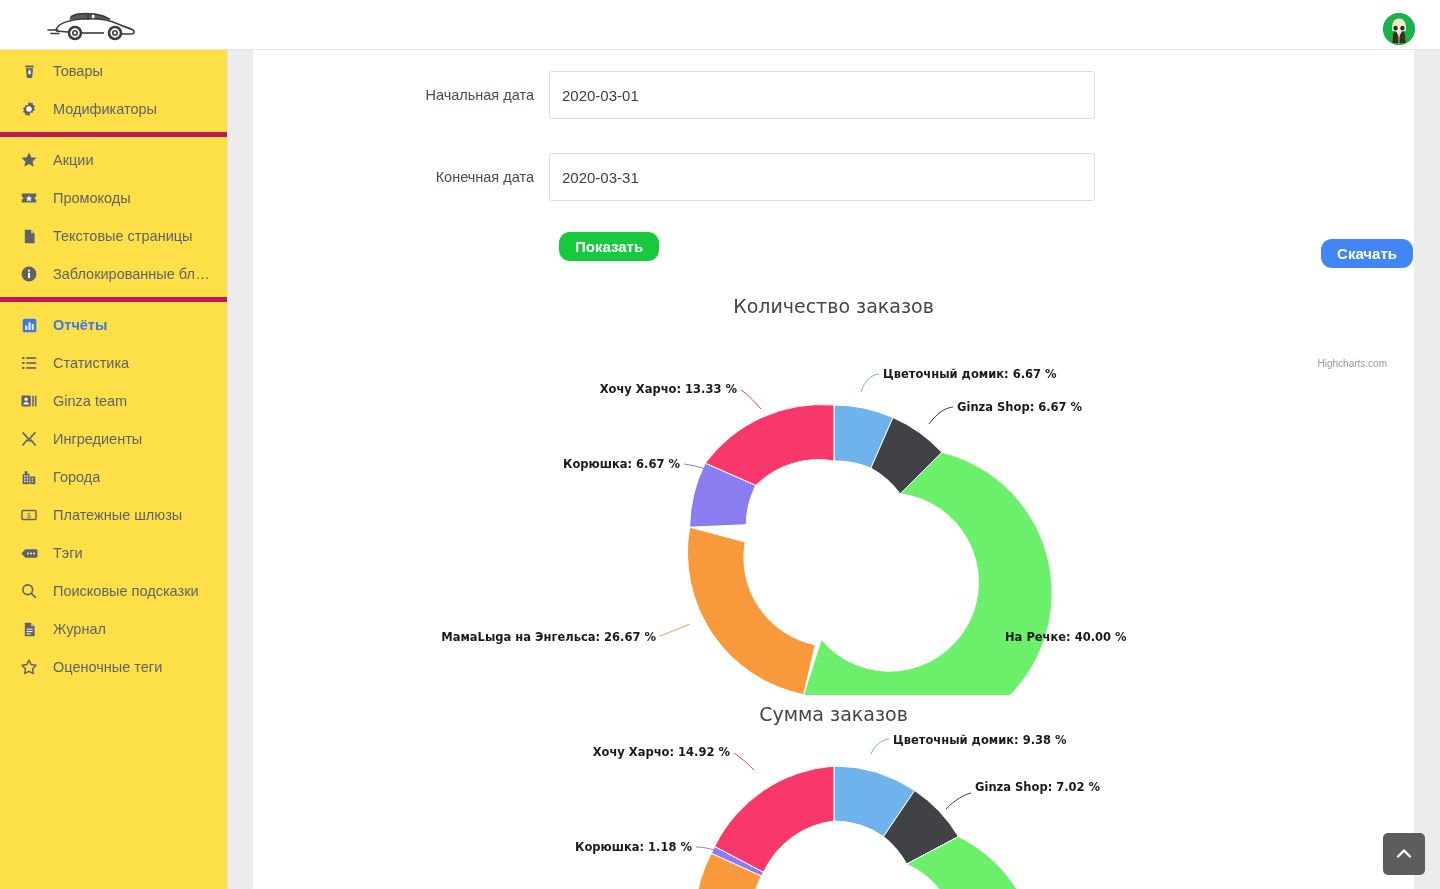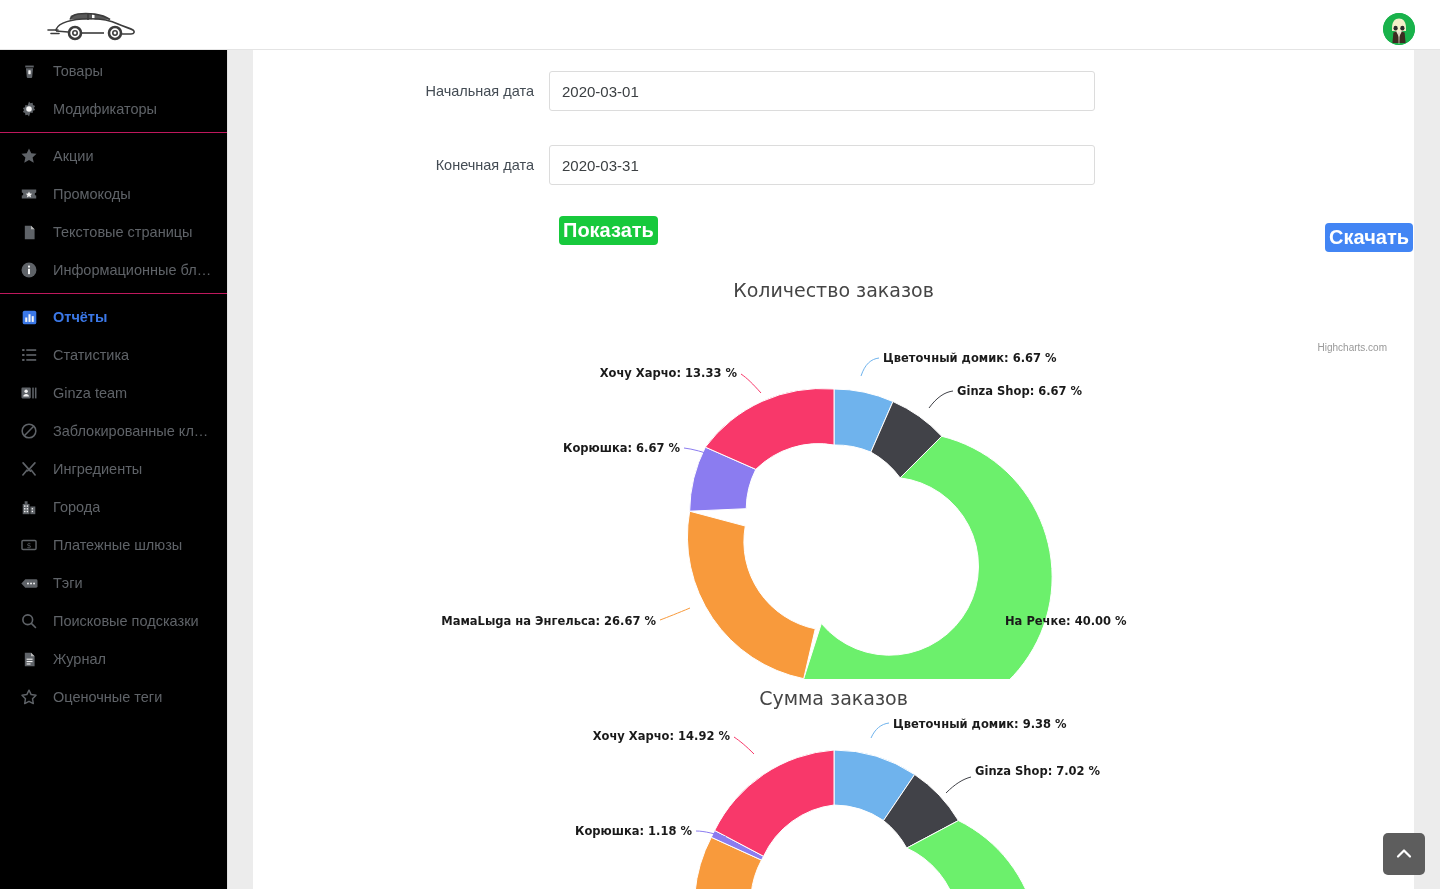--- a/index.html
+++ b/index.html
@@ -33,27 +33,27 @@
     background: #19b24b;
     overflow: hidden;
     border: none;
   }
   .avatar svg { display: block; }
 
   
   .sidebar {
     position: absolute; left: 0; top: 50px;
     width: 228px; height: 839px;
-    background: #000000;
+    background: #fde047;
     border-right: 1px solid #e0e0e0;
     overflow: hidden;
     z-index: 20;
   }
   .nav-group { padding: 4px 0; }
-  .nav-group + .nav-group { border-top: 1px solid #be185d; }
+  .nav-group + .nav-group { border-top: 5px solid #be185d; }
   .nav-group.first { padding-top: 2px; }
 
   .nav-item {
     position: relative;
     display: flex; align-items: center;
     height: 38px;
     padding-left: 18px;
     cursor: pointer;
     color: #5f6368;
     font-size: 14.5px;
@@ -95,44 +95,44 @@
     display: flex; align-items: center;
   }
   .form-label {
     width: 296px;
     text-align: right;
     padding-right: 15px;
     font-size: 14.5px;
     color: #444c54;
   }
   .form-input {
-    width: 546px; height: 40px;
+    width: 546px; height: 48px;
     border: 1px solid #dcdcdc;
     border-radius: 3px;
     padding: 0 12px;
     font-size: 15px;
     color: #3c4043;
     background: #fff;
     font-family: "Liberation Sans", sans-serif;
     outline: none;
   }
   .btn-row {
     position: relative;
     display: flex; align-items: center;
     width: 854px;
     margin-left: 306px;
     margin-top: 24px;
   }
   .btn {
     border: none;
-    border-radius: 4px;
+    border-radius: 11px;
     color: #fff;
-    font-size: 20px;
+    font-size: 15px;
     font-weight: bold;
-    padding: 0 4px;
+    padding: 0 16px;
     height: 29px;
     line-height: 29px;
     cursor: pointer;
     font-family: "Liberation Sans", sans-serif;
   }
   .btn-show { background: #17c93c; }
   .btn-download { background: #4285f4; margin-left: auto; margin-top: 14px; }
 
   
   .chart-block { position: relative; width: 1161px; }
@@ -265,21 +265,21 @@
       <span class="nav-lbl">Текстовые страницы</span>
     </div>
     <div class="nav-item">
       <span class="nav-ico">
         <svg width="18" height="18" viewBox="0 0 20 20" fill="currentColor">
             <circle cx="10" cy="10" r="8.3"></circle>
             <rect x="8.9" y="8.6" width="2.2" height="6" fill="#f4f4f4"></rect>
             <rect x="8.9" y="5.1" width="2.2" height="2.2" fill="#f4f4f4"></rect>
           </svg>
       </span>
-      <span class="nav-lbl">Информационные бло…</span>
+      <span class="nav-lbl">Заблокированные бло…</span>
     </div>
   </div>
 
   <div class="nav-group">
     <div class="nav-item active">
       <span class="nav-ico">
         <svg width="17" height="17" viewBox="0 0 20 20" fill="currentColor">
             <rect x="2" y="2" width="16" height="16" rx="2.2"></rect>
             <rect x="5" y="10" width="2.4" height="5.2" fill="#f4f4f4"></rect>
             <rect x="8.8" y="6.2" width="2.4" height="9" fill="#f4f4f4"></rect>
@@ -305,29 +305,20 @@
       <span class="nav-ico">
         <svg width="18" height="18" viewBox="0 0 20 20" fill="currentColor">
             <rect x="1.6" y="4" width="10.4" height="12" rx="1.2"></rect>
             <circle cx="6.8" cy="8" r="1.9" fill="#f4f4f4"></circle>
             <path d="M3.6 14c0-1.8 1.5-2.8 3.2-2.8s3.2 1 3.2 2.8z" fill="#f4f4f4"></path>
             <rect x="13.6" y="4" width="1.7" height="12"></rect>
             <rect x="16.6" y="4" width="1.7" height="12"></rect>
           </svg>
       </span>
       <span class="nav-lbl">Ginza team</span>
-    </div>
-    <div class="nav-item">
-      <span class="nav-ico">
-        <svg width="18" height="18" viewBox="0 0 20 20" fill="none" stroke="currentColor" stroke-width="1.7">
-            <circle cx="10" cy="10" r="7.6"></circle>
-            <line x1="4.8" y1="15.2" x2="15.2" y2="4.8"></line>
-          </svg>
-      </span>
-      <span class="nav-lbl">Заблокированные кли…</span>
     </div>
     <div class="nav-item">
       <span class="nav-ico">
         <svg width="18" height="18" viewBox="0 0 20 20" fill="none" stroke="currentColor" stroke-width="1.8" stroke-linecap="round">
             <path d="M3.4 3.2 L11.6 12.4"></path>
             <path d="M16.6 3.2 L8.6 12"></path>
             <path d="M12.4 11.1 L16.8 16.6"></path>
             <path d="M7.6 11.3 L3.2 16.6"></path>
           </svg>
       </span>

